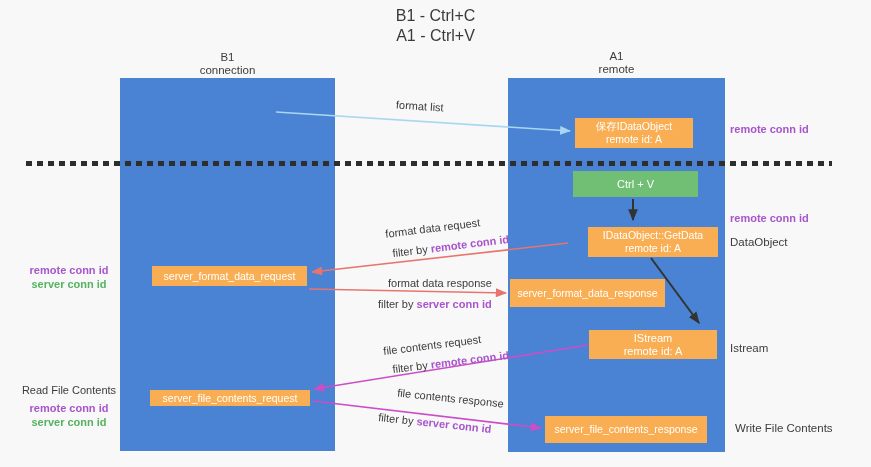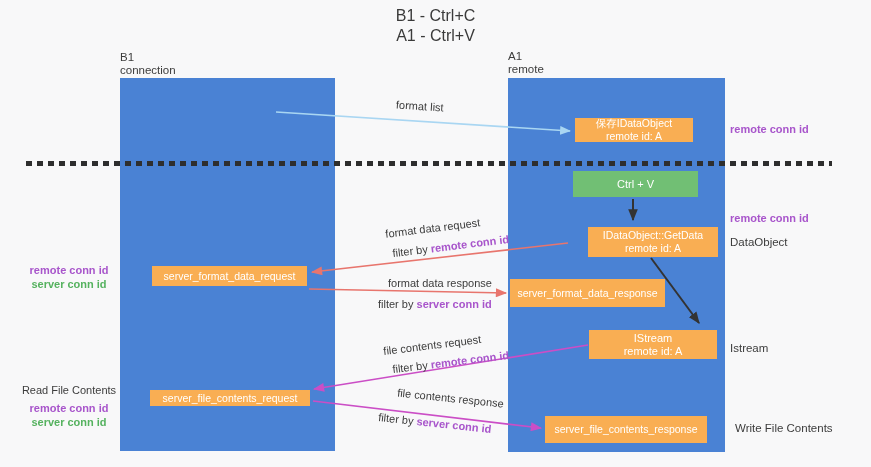--- a/index.html
+++ b/index.html
@@ -8,42 +8,42 @@
     --text-purple:#a855cb; --text-green:#55b25f; --text-dark:#3c3c3c;
   }
   *{margin:0;padding:0;box-sizing:border-box;}
   html,body{background:var(--background);}
   .canvas{
     position:relative; width:871px; height:467px; overflow:hidden;
     background:var(--background);
     font-family:"Liberation Sans", sans-serif; color:var(--text-dark);
   }
   .title{position:absolute;left:0;top:6px;width:100%;text-align:center;font-size:16px;line-height:20px;color:#3a3a3a;}
-  .col-header{position:absolute;text-align:left;font-size:11.5px;line-height:13px;color:#3c3c3c;}
+  .col-header{position:absolute;text-align:center;font-size:11.5px;line-height:13px;color:#3c3c3c;}
   .col-header.left{left:120px;width:215px;top:51px;}
   .col-header.right{left:508px;width:217px;top:50px;}
   .lifeline{position:absolute;background:var(--column-blue);}
   .lifeline.left{left:120px;top:78px;width:215px;height:373px;}
   .lifeline.right{left:508px;top:78px;width:217px;height:374px;}
   .dashed-separator{position:absolute;left:26px;top:161px;width:806px;height:5px;
     background:repeating-linear-gradient(90deg,#2e2e2e 0 6px,transparent 6px 11px);}
   .arrows{position:absolute;left:0;top:0;width:871px;height:467px;pointer-events:none;}
   .st-blue{stroke:var(--arrow-light-blue);stroke-width:1.6;fill:none;}
   .st-red{stroke:var(--arrow-red);stroke-width:1.6;fill:none;}
   .st-mag{stroke:var(--arrow-magenta);stroke-width:1.6;fill:none;}
   .st-blk{stroke:var(--arrow-black);stroke-width:2;fill:none;}
   .fill-blue{fill:var(--arrow-light-blue);} .fill-red{fill:var(--arrow-red);}
   .fill-mag{fill:var(--arrow-magenta);} .fill-blk{fill:var(--arrow-black);}
   .box{position:absolute;display:flex;flex-direction:column;align-items:center;justify-content:center;
     color:#fff;font-size:11px;line-height:13px;text-align:center;white-space:nowrap;}
   .box.green{background:var(--box-green);}
   .box.orange{background:var(--box-orange);}
   .box.small{font-size:10.5px;}
   #box-ctrl-c{left:155px;top:96px;width:120px;height:28px;}
-  #box-save-obj{left:575px;top:118px;width:118px;height:24px;font-size:10.5px;}
+  #box-save-obj{left:575px;top:118px;width:118px;height:30px;font-size:10.5px;}
   #box-ctrl-v{left:573px;top:171px;width:125px;height:26px;}
   #box-getdata{left:570px;top:227px;width:130px;height:30px;font-size:10.5px;margin-left:18px;}
   #box-fmt-req{left:152px;top:266px;width:155px;height:20px;}
   #box-fmt-resp{left:510px;top:279px;width:155px;height:28px;}
   #box-istream{left:589px;top:330px;width:128px;height:29px;}
   #box-file-req{left:150px;top:390px;width:160px;height:16px;}
   #box-file-resp{left:545px;top:416px;width:162px;height:27px;}
   .alabel{position:absolute;font-size:11px;color:#3c3c3c;white-space:nowrap;}
   .alabel .hl{font-weight:bold;color:var(--text-purple);}
   #lab-format-list{left:396px;top:100px;transform:rotate(3.5deg);}

